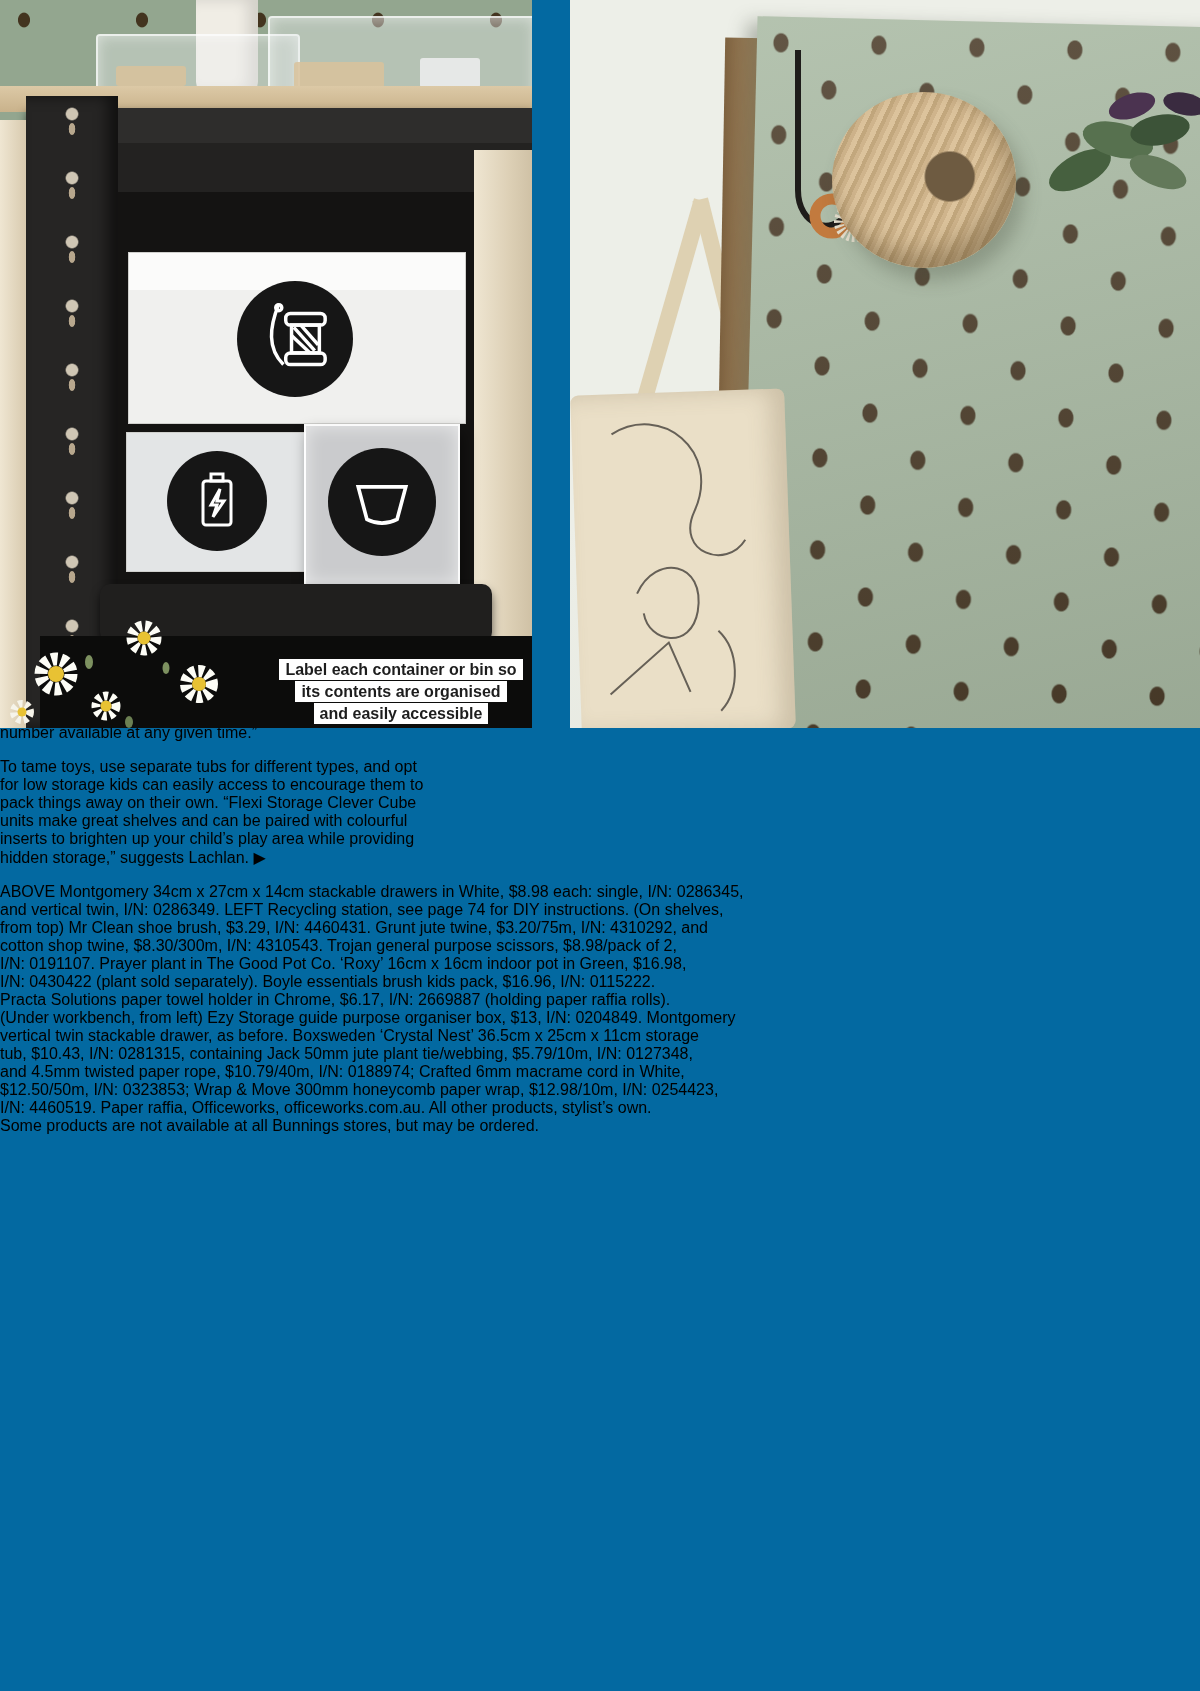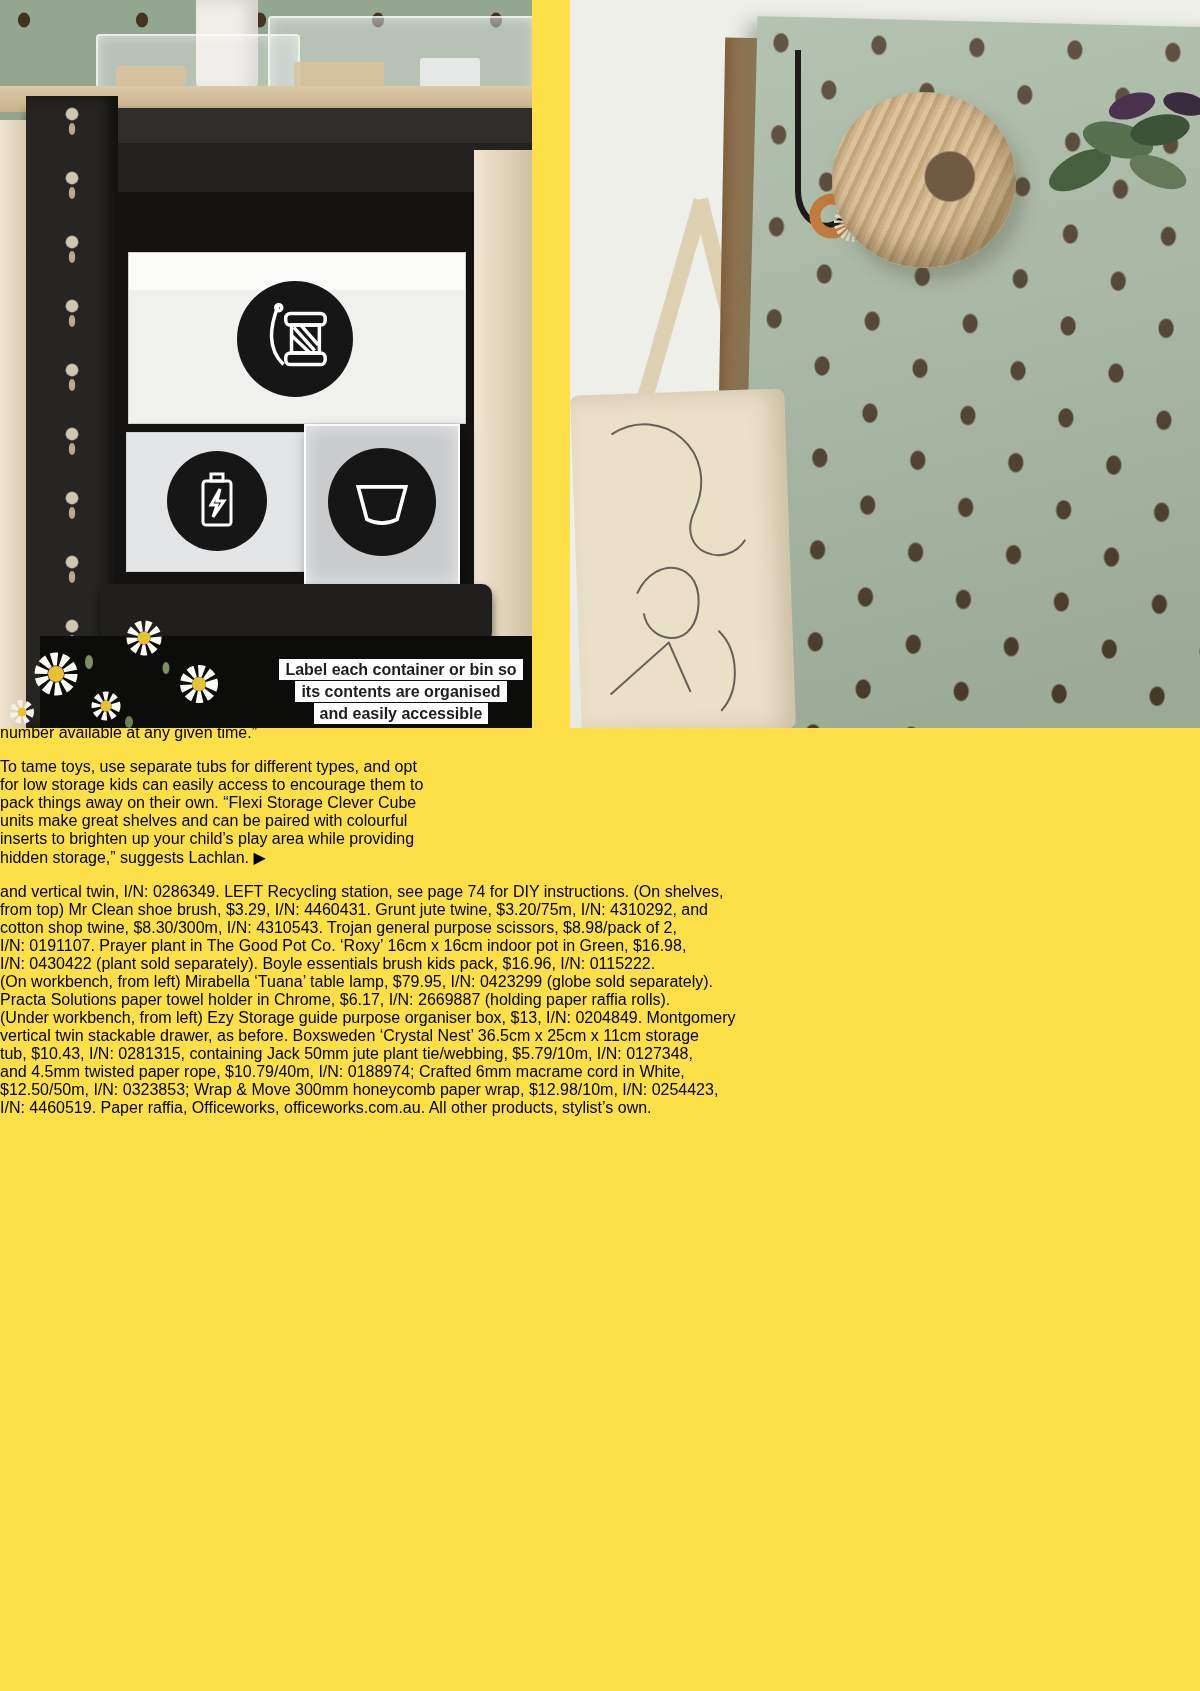--- a/index.html
+++ b/index.html
@@ -1,16 +1,16 @@
 <!DOCTYPE html>
 <html><head>
 <meta charset="utf-8">
 <style>
   html,body{margin:0;padding:0;background:#ffffff;}
-  .page{position:relative;width:1200px;height:1691px;background:#fde047;overflow:hidden;
+  .page{position:relative;width:1200px;height:1691px;background:#0369a1;overflow:hidden;
         font-family:"Liberation Sans",sans-serif;}
 
   
   .photo{position:absolute;top:0;height:728px;overflow:hidden;}
   .photo-left{left:0;width:532px;}
   .photo-right{left:570px;width:630px;}
 
   
   .lp-wall{position:absolute;inset:0;background:#93a68f;}
   .lp-wall-holes{position:absolute;left:0;top:0;right:0;height:96px;
@@ -276,28 +276,29 @@
   </div>
 
   <div class="col" style="left:762px;top:926px;width:436px;">
     <h2>The kids’ room toy-nado</h2>
     <p>We Insta-polled Bunnings followers and 41 per cent said the house only stays tidy for one hour after cleaning. The likely culprits? Toys – from both kids and pets. Chelsea advises implementing a rotation system.</p>
     <p class="indent">“Store some toys out of sight and periodically swap them with the ones currently in use,” she says. “This keeps the selection of toys fresh and exciting while minimising the number available at any given time.”</p>
     <p class="indent"><span>To tame toys, use separate tubs for different types, and opt for low storage kids can easily access to encourage them to pack things away on their own. “Flexi Storage Clever Cube units make great shelves and can be paired with colourful inserts to brighten up your child’s play area while providing hidden storage,” suggests Lachlan.</span> <span class="arrow">▶</span></p>
   </div>
 
   <div class="credits">
+      <div class="credit-line"><span>ABOVE Montgomery 34cm x 27cm x 14cm stackable </span><span class="cb">drawers</span><span> in White, $8.98 each: single, I/N: 0286345,</span></div>
       <div class="credit-line"><span>and vertical twin, I/N: 0286349. LEFT </span><span class="cb">Recycling station</span><span>, see page 74 for DIY instructions. (On shelves,</span></div>
       <div class="credit-line"><span>from top) Mr Clean </span><span class="cb">shoe brush</span><span>, $3.29, I/N: 4460431. Grunt jute </span><span class="cb">twine</span><span>, $3.20/75m, I/N: 4310292, and</span></div>
       <div class="credit-line"><span>cotton </span><span class="cb">shop twine</span><span>, $8.30/300m, I/N: 4310543. Trojan general purpose </span><span class="cb">scissors</span><span>, $8.98/pack of 2,</span></div>
       <div class="credit-line"><span>I/N: 0191107. </span><span class="cb">Prayer plant</span><span> in The Good Pot Co. ‘Roxy’ 16cm x 16cm </span><span class="cb">indoor pot</span><span> in Green, $16.98,</span></div>
       <div class="credit-line"><span>I/N: 0430422 (plant sold separately). Boyle essentials </span><span class="cb">brush kids pack</span><span>, $16.96, I/N: 0115222.</span></div>
-      <div class="credit-line"><span>(On workbench, from left) Mirabella ‘Tuana’ </span><span class="cb">table lamp</span><span>, $79.95, I/N: 0423299 (globe sold separately).</span></div>
       <div class="credit-line"><span>Practa Solutions </span><span class="cb">paper towel holder</span><span> in Chrome, $6.17, I/N: 2669887 (holding paper raffia rolls).</span></div>
       <div class="credit-line"><span>(Under workbench, from left) Ezy Storage guide purpose organiser </span><span class="cb">box</span><span>, $13, I/N: 0204849. Montgomery</span></div>
       <div class="credit-line"><span>vertical twin stackable </span><span class="cb">drawer</span><span>, as before. Boxsweden ‘Crystal Nest’ 36.5cm x 25cm x 11cm storage</span></div>
       <div class="credit-line"><span class="cb">tub</span><span>, $10.43, I/N: 0281315, containing Jack 50mm jute </span><span class="cb">plant tie/webbing</span><span>, $5.79/10m, I/N: 0127348,</span></div>
       <div class="credit-line"><span>and 4.5mm twisted </span><span class="cb">paper rope</span><span>, $10.79/40m, I/N: 0188974; Crafted 6mm </span><span class="cb">macrame cord</span><span> in White,</span></div>
       <div class="credit-line"><span>$12.50/50m, I/N: 0323853; Wrap &amp; Move 300mm honeycomb </span><span class="cb">paper wrap</span><span>, $12.98/10m, I/N: 0254423,</span></div>
       <div class="credit-line"><span>I/N: 4460519. </span><span class="cb">Paper raffia</span><span>, Officeworks, officeworks.com.au. All other products, stylist’s own.</span></div>
+      <div class="credit-line"><span class="cb">Some products are not available at all Bunnings stores, but may be ordered.</span></div>
     </div>
 
 </div>
 
 </body></html>

